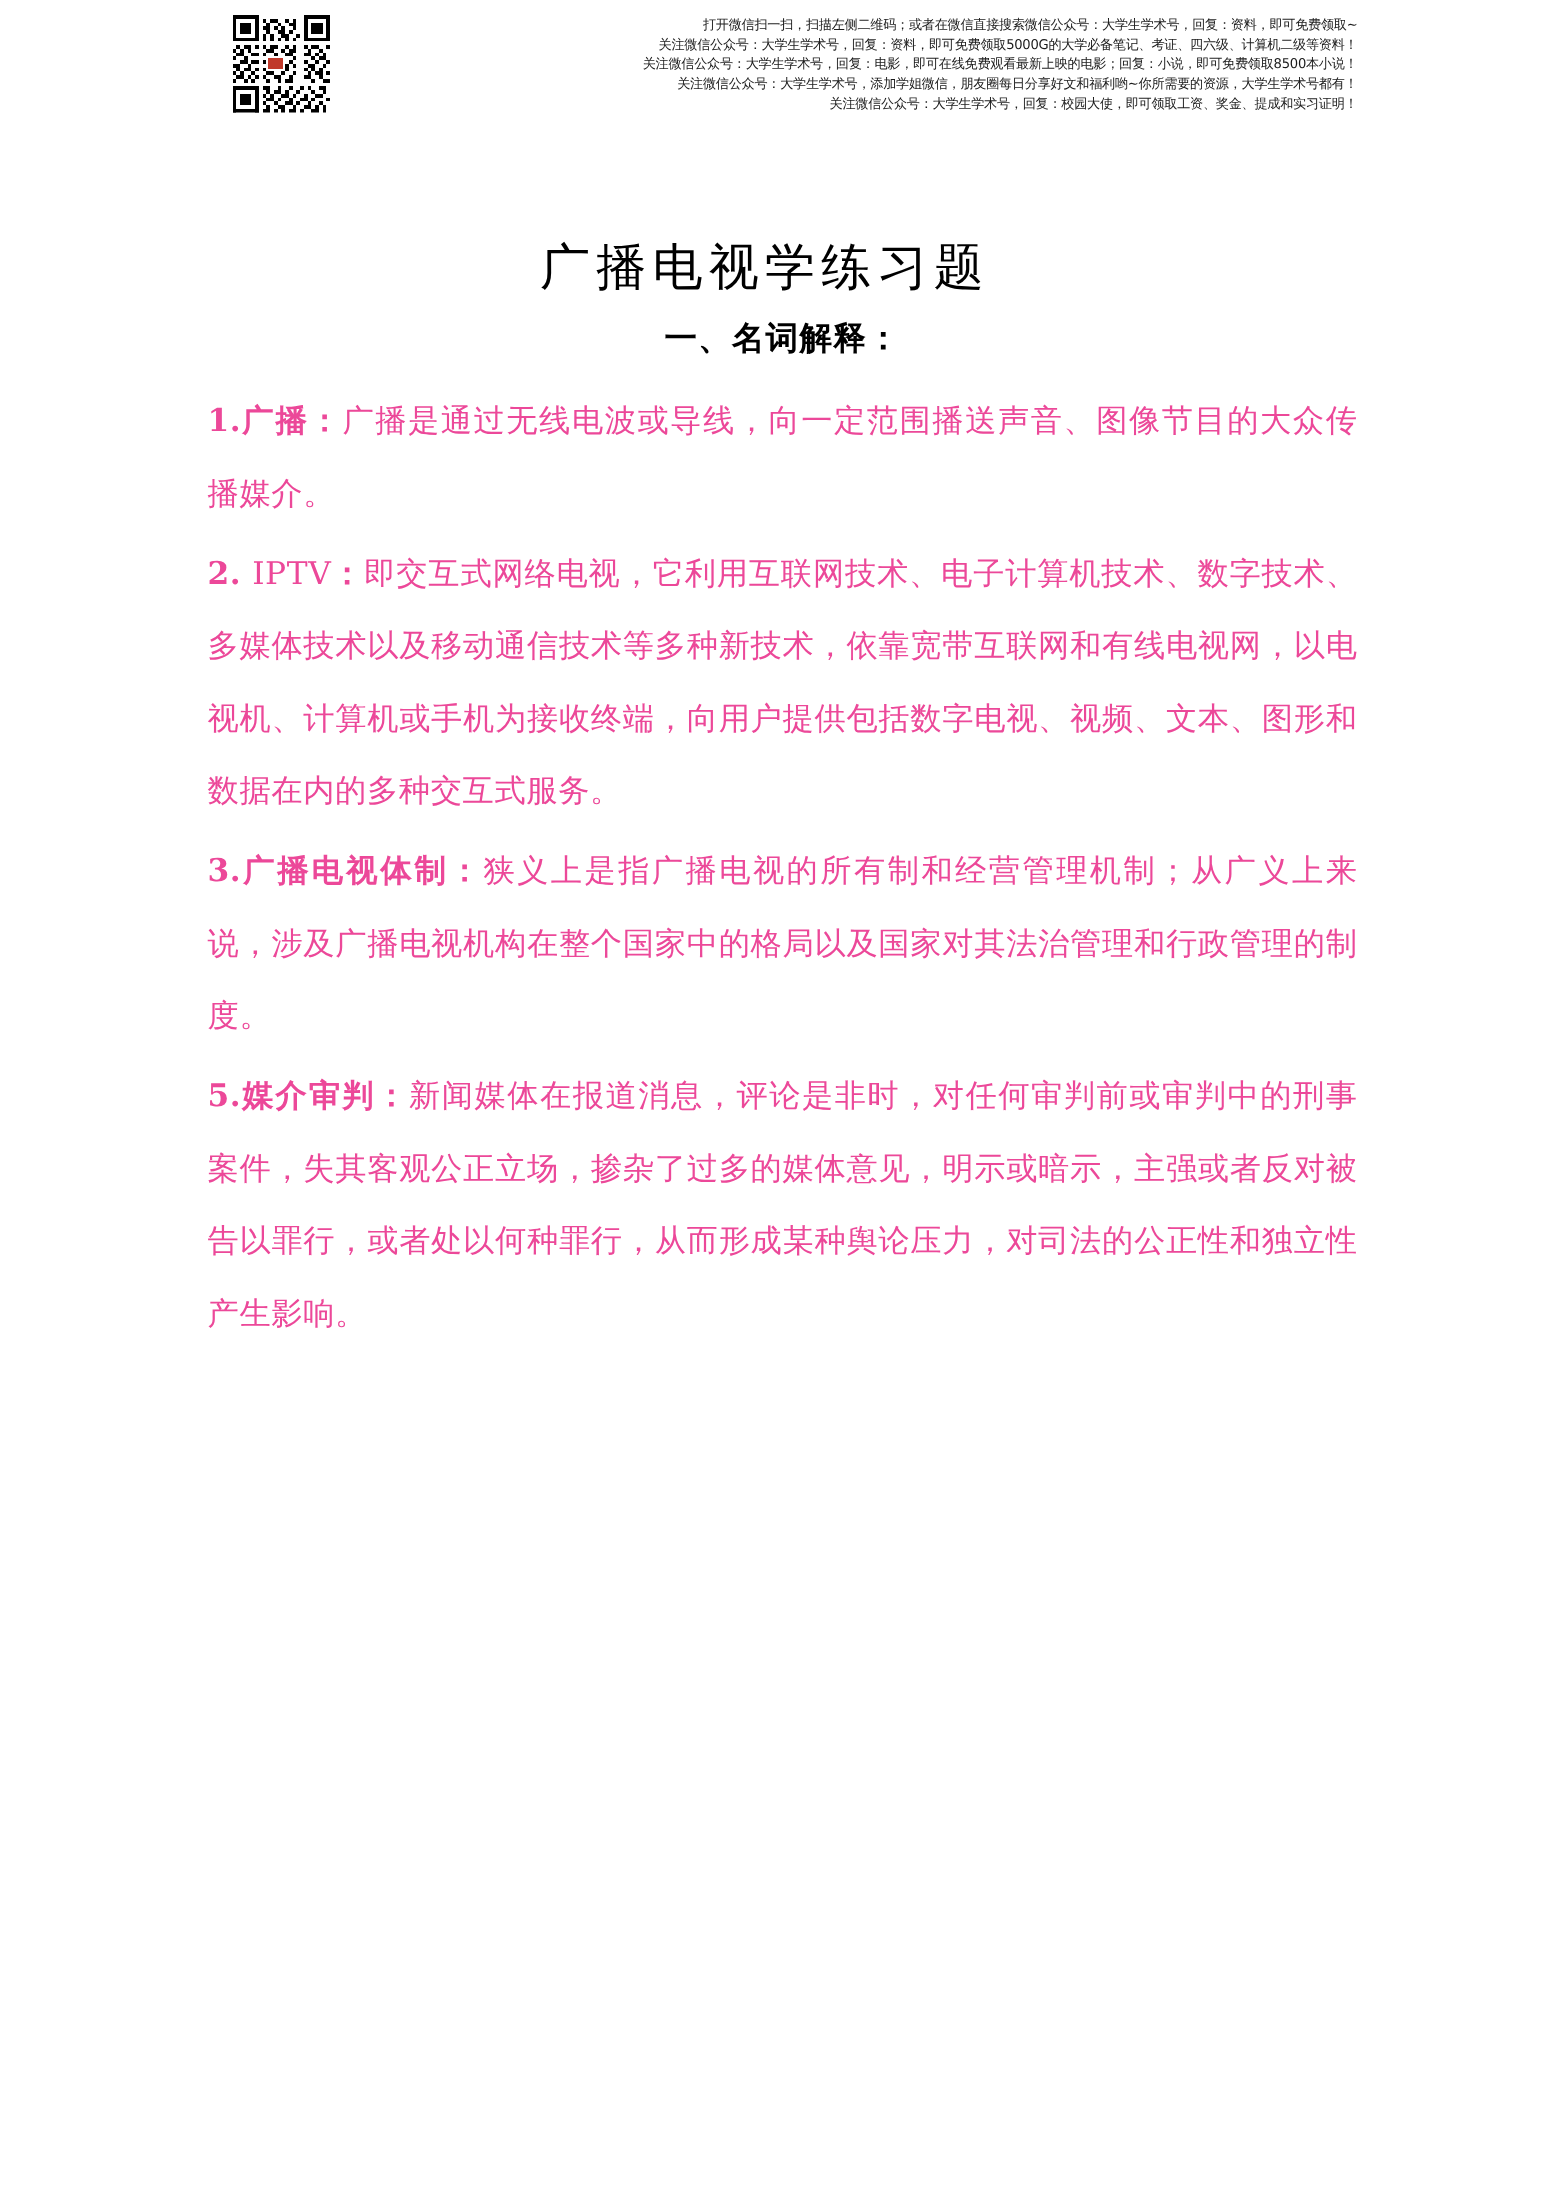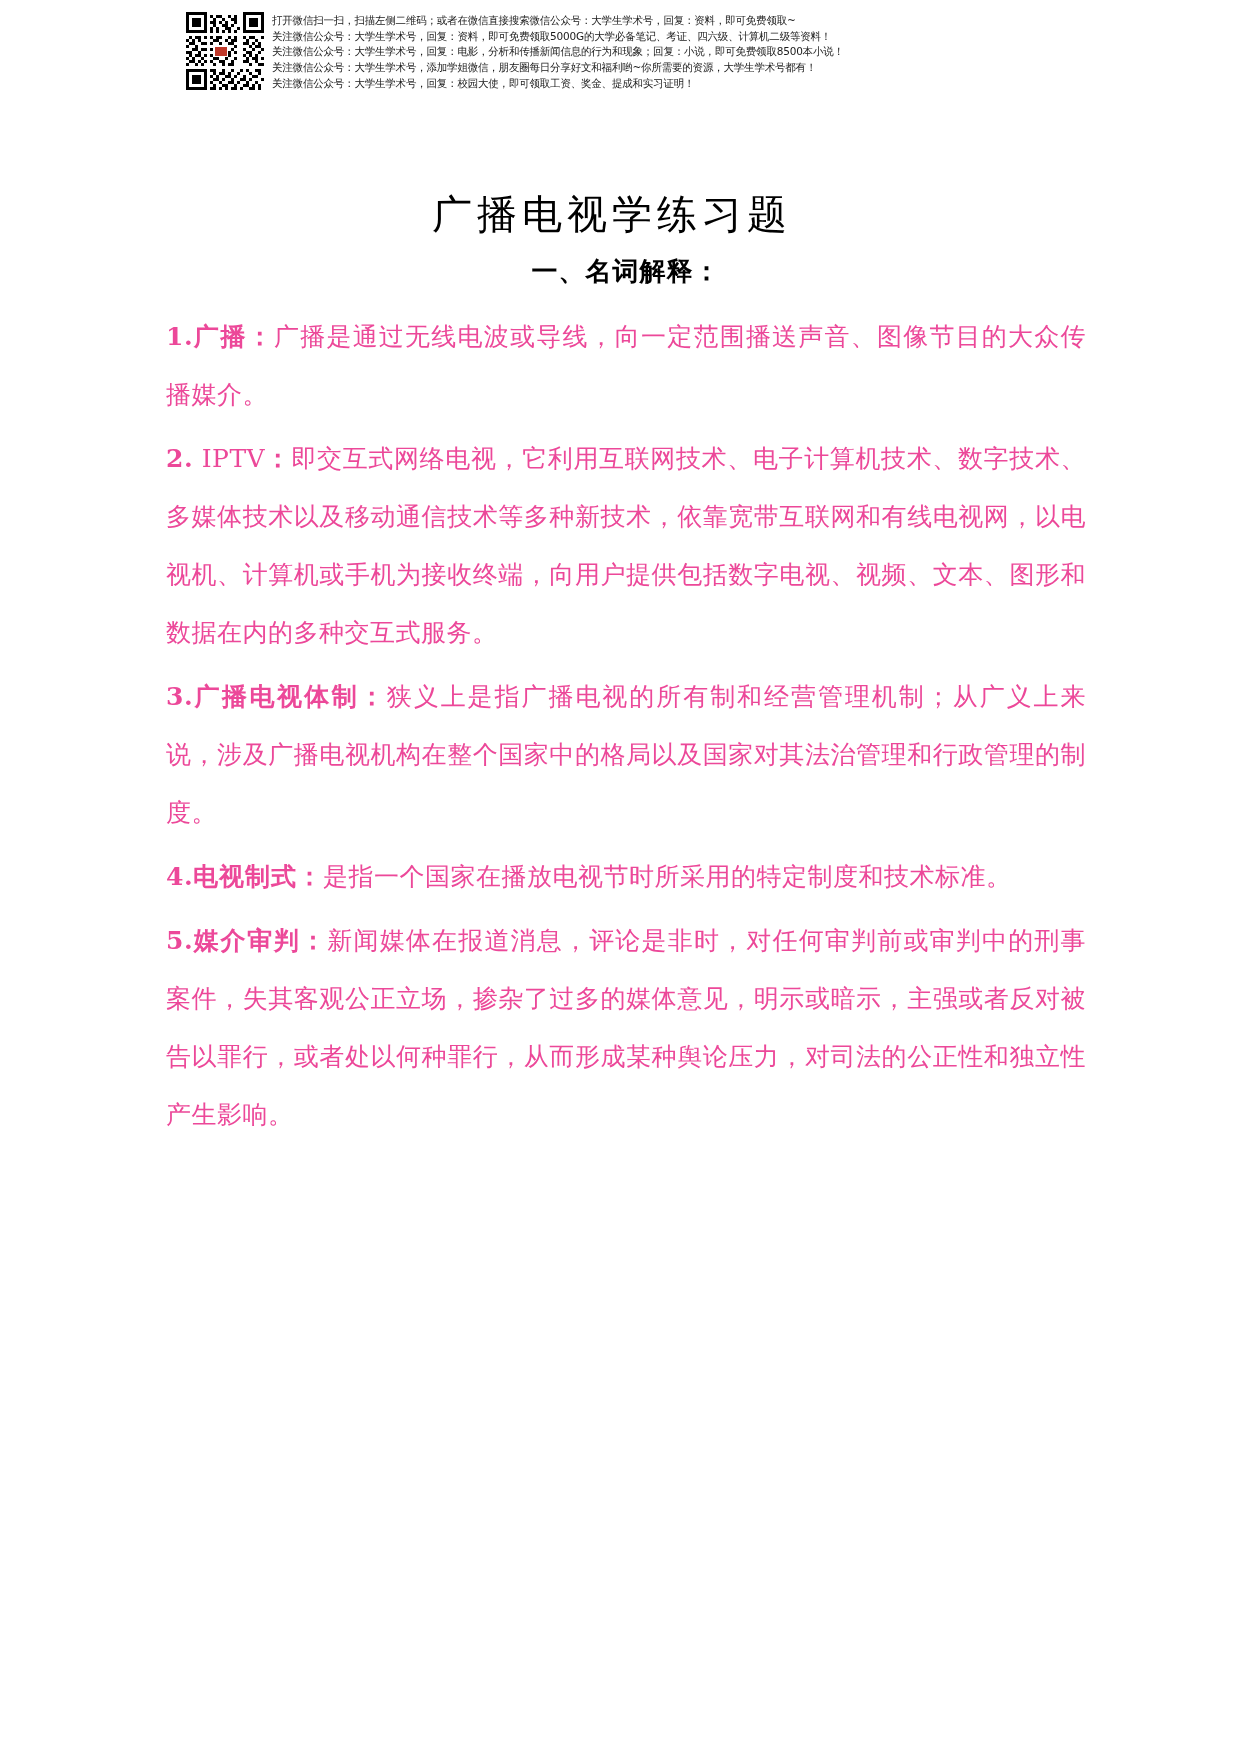--- a/index.html
+++ b/index.html
@@ -34,20 +34,21 @@
     background: #ffffff;
   }
   .qr-block svg { display: block; }
   .promo-lines {
     flex: 1 1 auto;
     display: flex;
     flex-direction: column;
     justify-content: space-between;
     height: 78px;
     padding-top: 1px;
+    align-items: flex-end;
   }
   .promo-line {
     font-family: "DejaVu Sans", sans-serif;
     font-size: 10.5px;
     line-height: 15.4px;
     color: #1a1a1a;
     white-space: nowrap;
     letter-spacing: -0.2px;
     transform: scaleY(1.02);
     transform-origin: left center;
@@ -303,21 +304,21 @@
       </g>
 
       <rect x="9" y="11" width="5" height="4" fill="#ffffff"></rect>
       <rect x="9.5" y="11.5" width="4" height="3" fill="#c0392b"></rect>
     </svg>
   </div>
 
   <div class="promo-lines">
     <div class="promo-line">打开微信扫一扫，扫描左侧二维码；或者在微信直接搜索微信公众号：大学生学术号，回复：资料，即可免费领取~</div>
     <div class="promo-line">关注微信公众号：大学生学术号，回复：资料，即可免费领取5000G的大学必备笔记、考证、四六级、计算机二级等资料！</div>
-    <div class="promo-line">关注微信公众号：大学生学术号，回复：电影，分析和传播新闻信息的行为和现象；回复：小说，即可免费领取8500本小说！</div>
+    <div class="promo-line">关注微信公众号：大学生学术号，回复：电影，即可在线免费观看最新上映的电影；回复：小说，即可免费领取8500本小说！</div>
     <div class="promo-line">关注微信公众号：大学生学术号，添加学姐微信，朋友圈每日分享好文和福利哟~你所需要的资源，大学生学术号都有！</div>
     <div class="promo-line">关注微信公众号：大学生学术号，回复：校园大使，即可领取工资、奖金、提成和实习证明！</div>
   </div>
 </div>
 
 <div class="doc">
 
   <div class="doc-title">广播电视学练习题</div>
 
   <div class="content">
@@ -329,23 +330,20 @@
     </p>
 
     <p class="entry">
       <span class="num">2.</span>&nbsp;<span class="term-latin">IPTV</span><span class="term">：</span><span class="body-text">即交互式网络电视，它利用互联网技术、电子计算机技术、数字技术、多媒体技术以及移动通信技术等多种新技术，依靠宽带互联网和有线电视网，以电视机、计算机或手机为接收终端，向用户提供包括数字电视、视频、文本、图形和数据在内的多种交互式服务。</span>
     </p>
 
     <p class="entry">
       <span class="num">3.</span><span class="term">广播电视体制</span><span class="term">：</span><span class="body-text">狭义上是指广播电视的所有制和经营管理机制；从广义上来说，涉及广播电视机构在整个国家中的格局以及国家对其法治管理和行政管理的制度。</span>
     </p>
 
-    <p class="entry">
-      <span class="num">4.</span><span class="term">电视制式</span><span class="term">：</span><span class="body-text">是指一个国家在播放电视节时所采用的特定制度和技术标准。</span>
-    </p>
 
     <p class="entry">
       <span class="num">5.</span><span class="term">媒介审判</span><span class="term">：</span><span class="body-text">新闻媒体在报道消息，评论是非时，对任何审判前或审判中的刑事案件，失其客观公正立场，掺杂了过多的媒体意见，明示或暗示，主强或者反对被告以罪行，或者处以何种罪行，从而形成某种舆论压力，对司法的公正性和独立性产生影响。</span>
     </p>
 
 
   </div>
 </div>
 
 </body></html>

